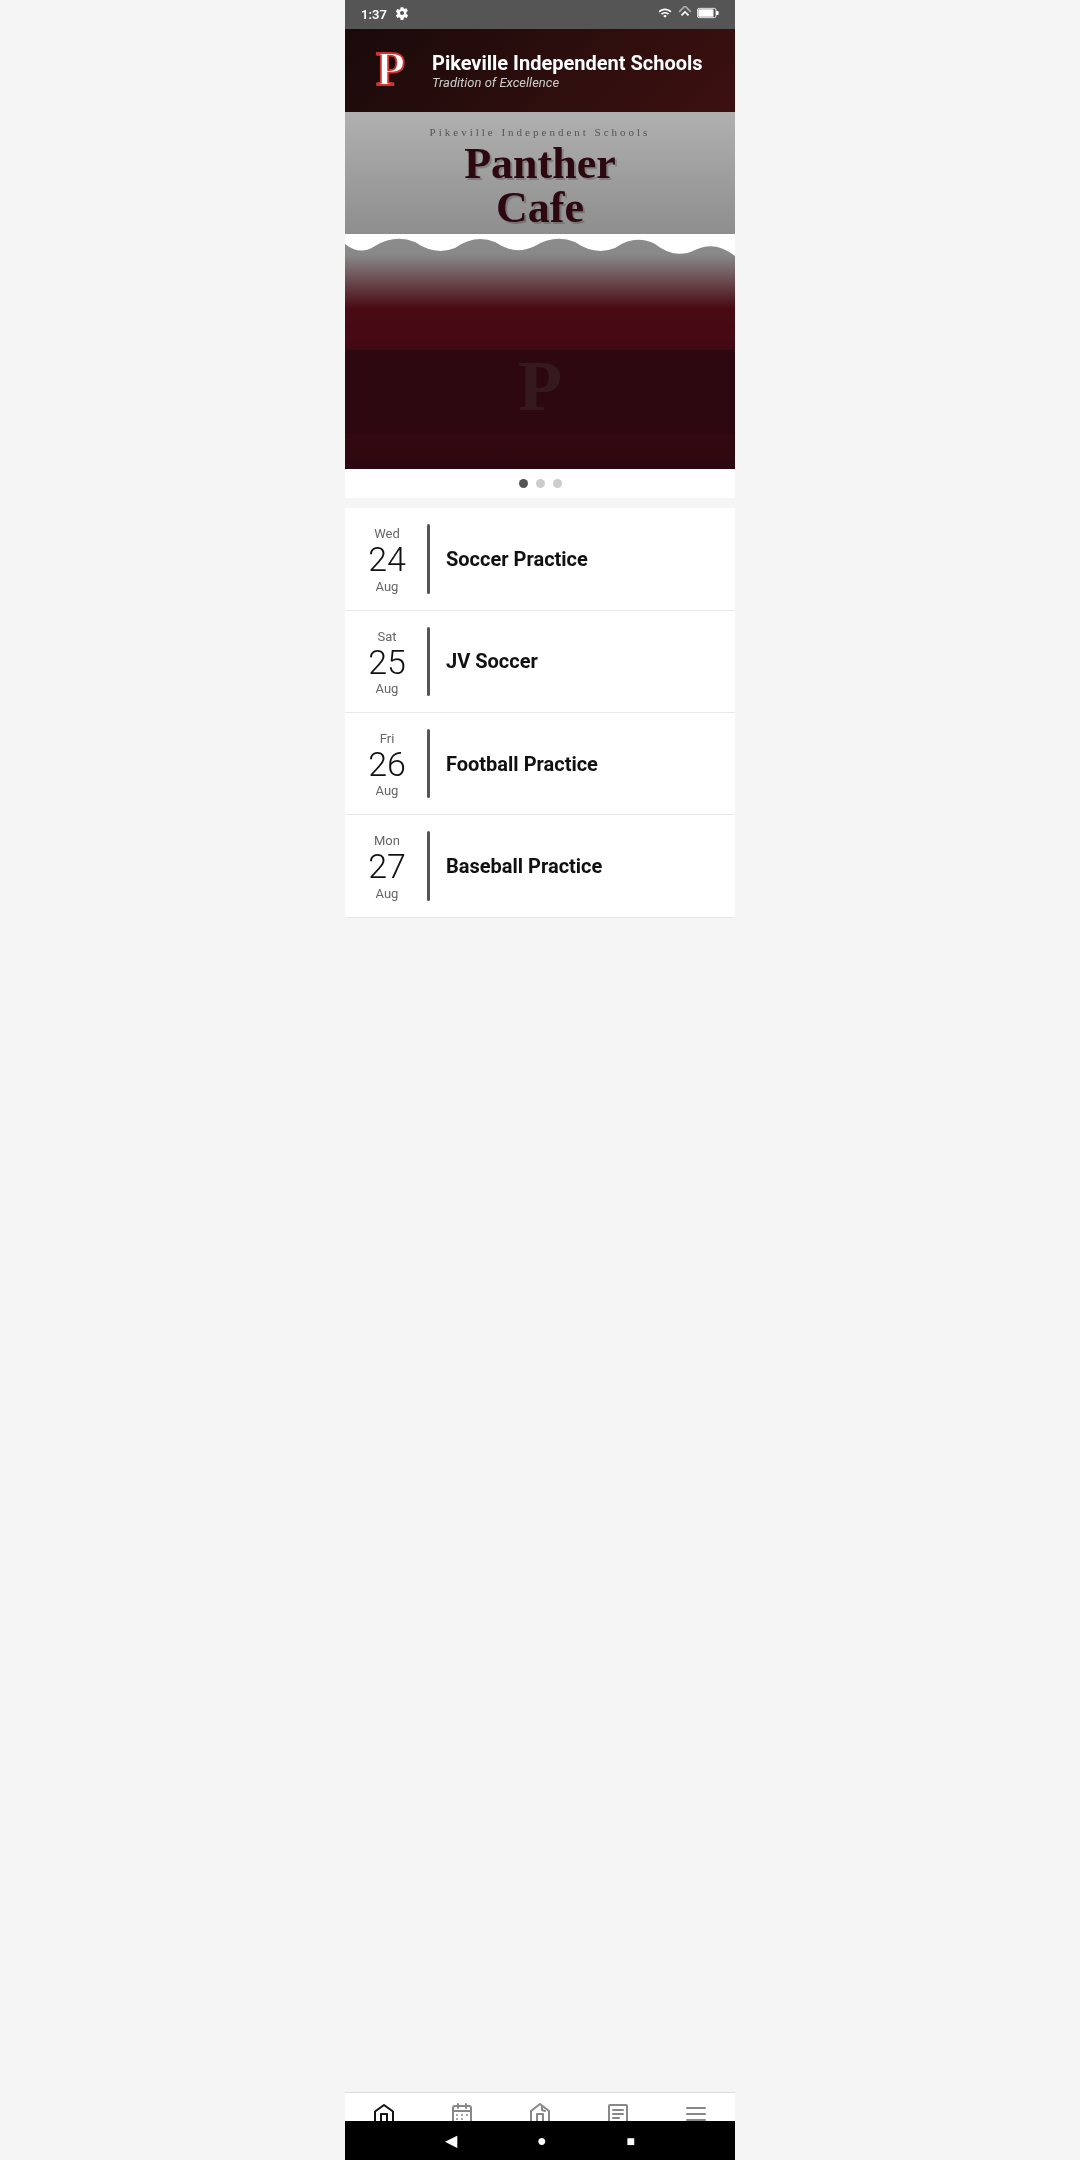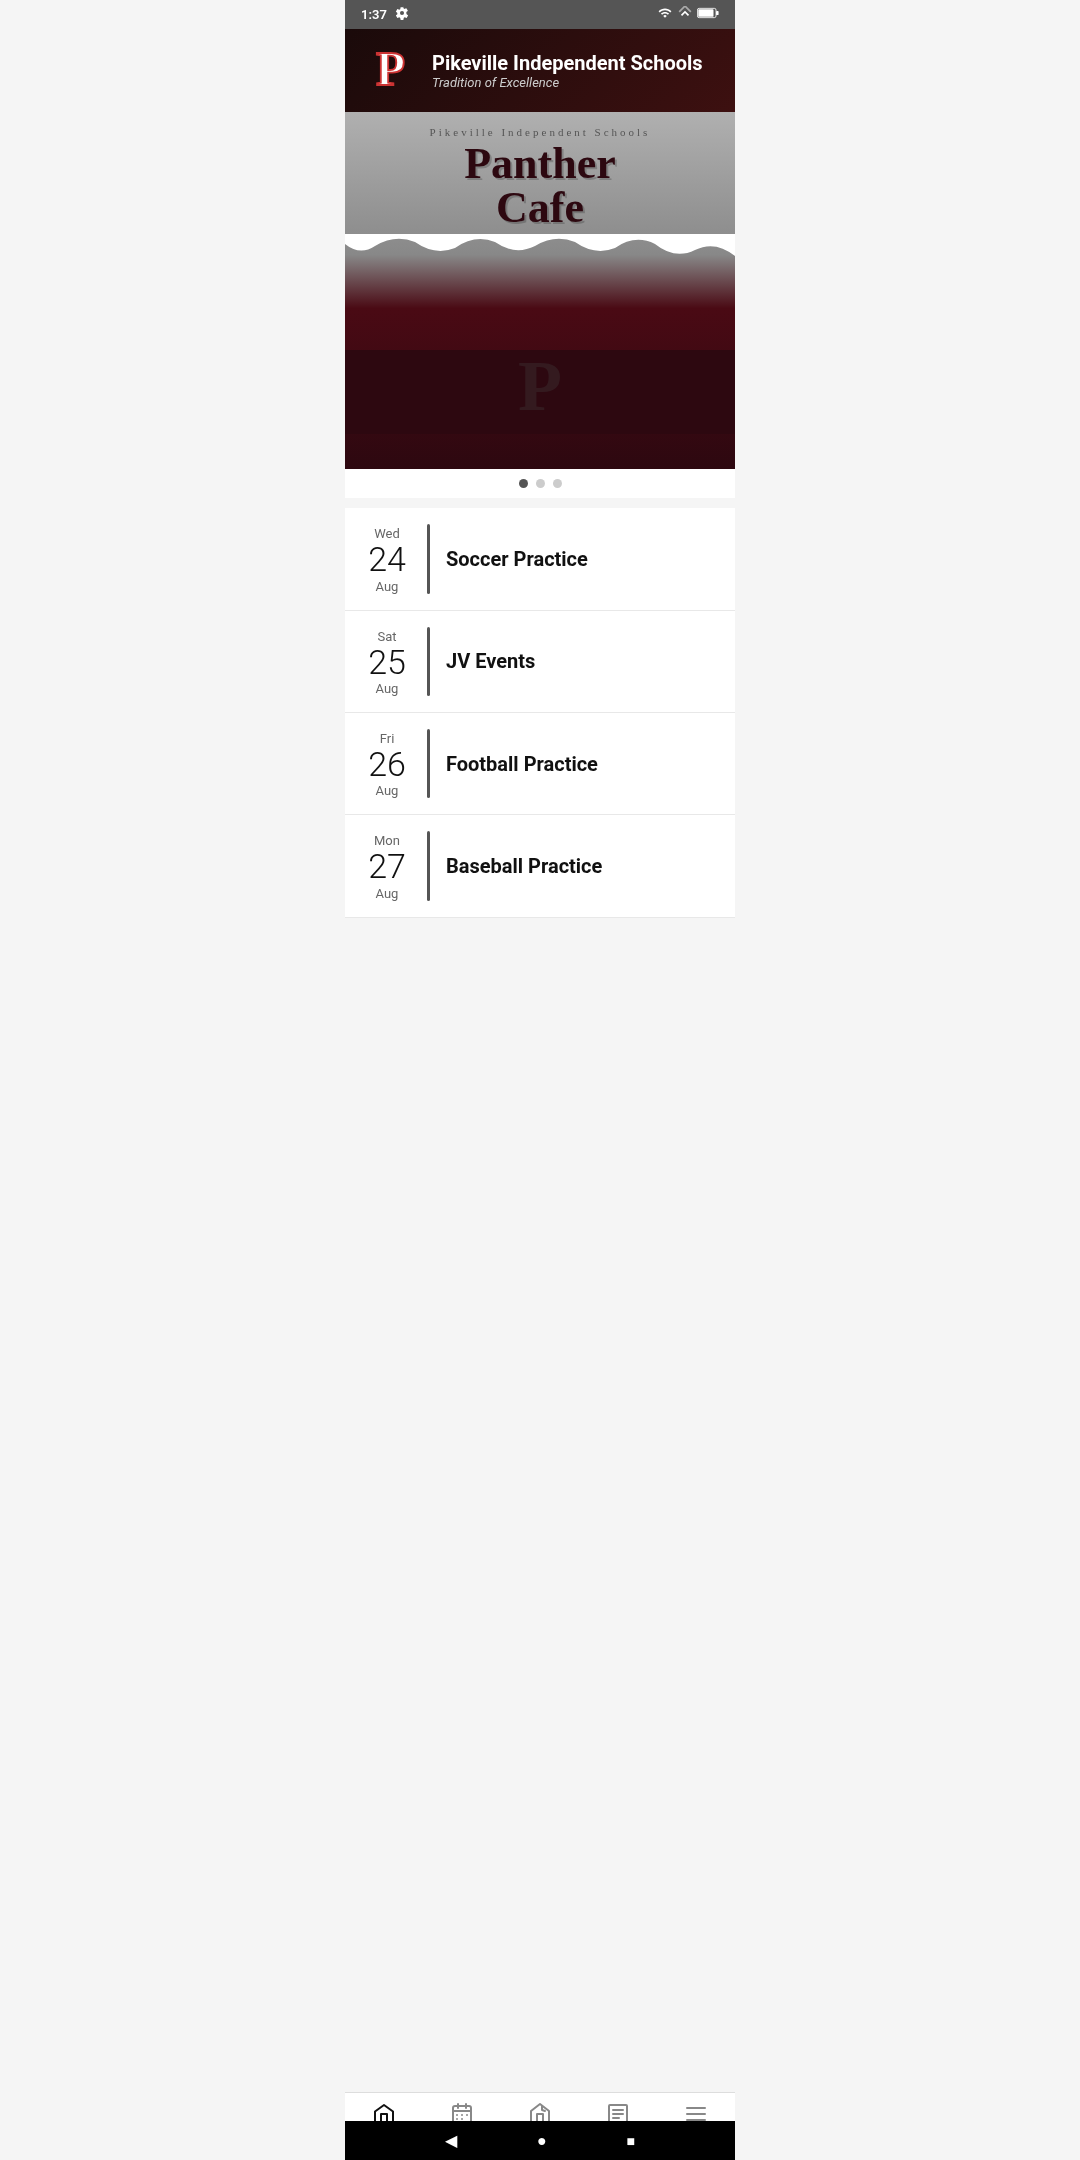--- a/index.html
+++ b/index.html
@@ -408,21 +408,21 @@
   </div>
 
   <div class="event-item" id="event-1">
     <div class="event-date">
       <span class="event-day-name">Sat</span>
       <span class="event-day-num">25</span>
       <span class="event-month">Aug</span>
     </div>
     <div class="event-divider"></div>
     <div class="event-title-wrap">
-      <span class="event-title">JV Events</span>
+      <span class="event-title">JV Soccer</span>
     </div>
   </div>
 
   <div class="event-item" id="event-2">
     <div class="event-date">
       <span class="event-day-name">Fri</span>
       <span class="event-day-num">26</span>
       <span class="event-month">Aug</span>
     </div>
     <div class="event-divider"></div>

